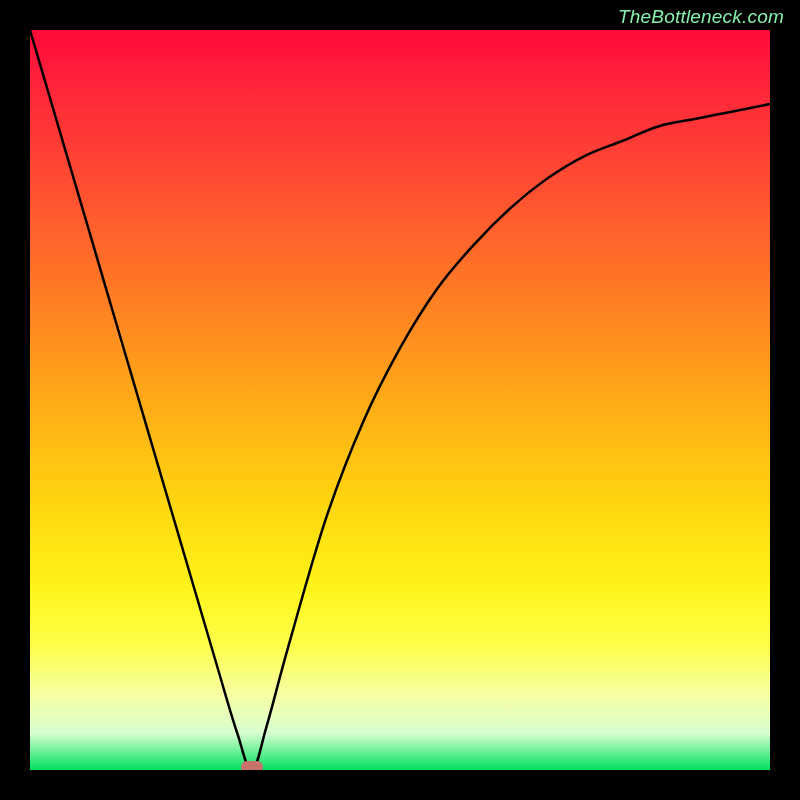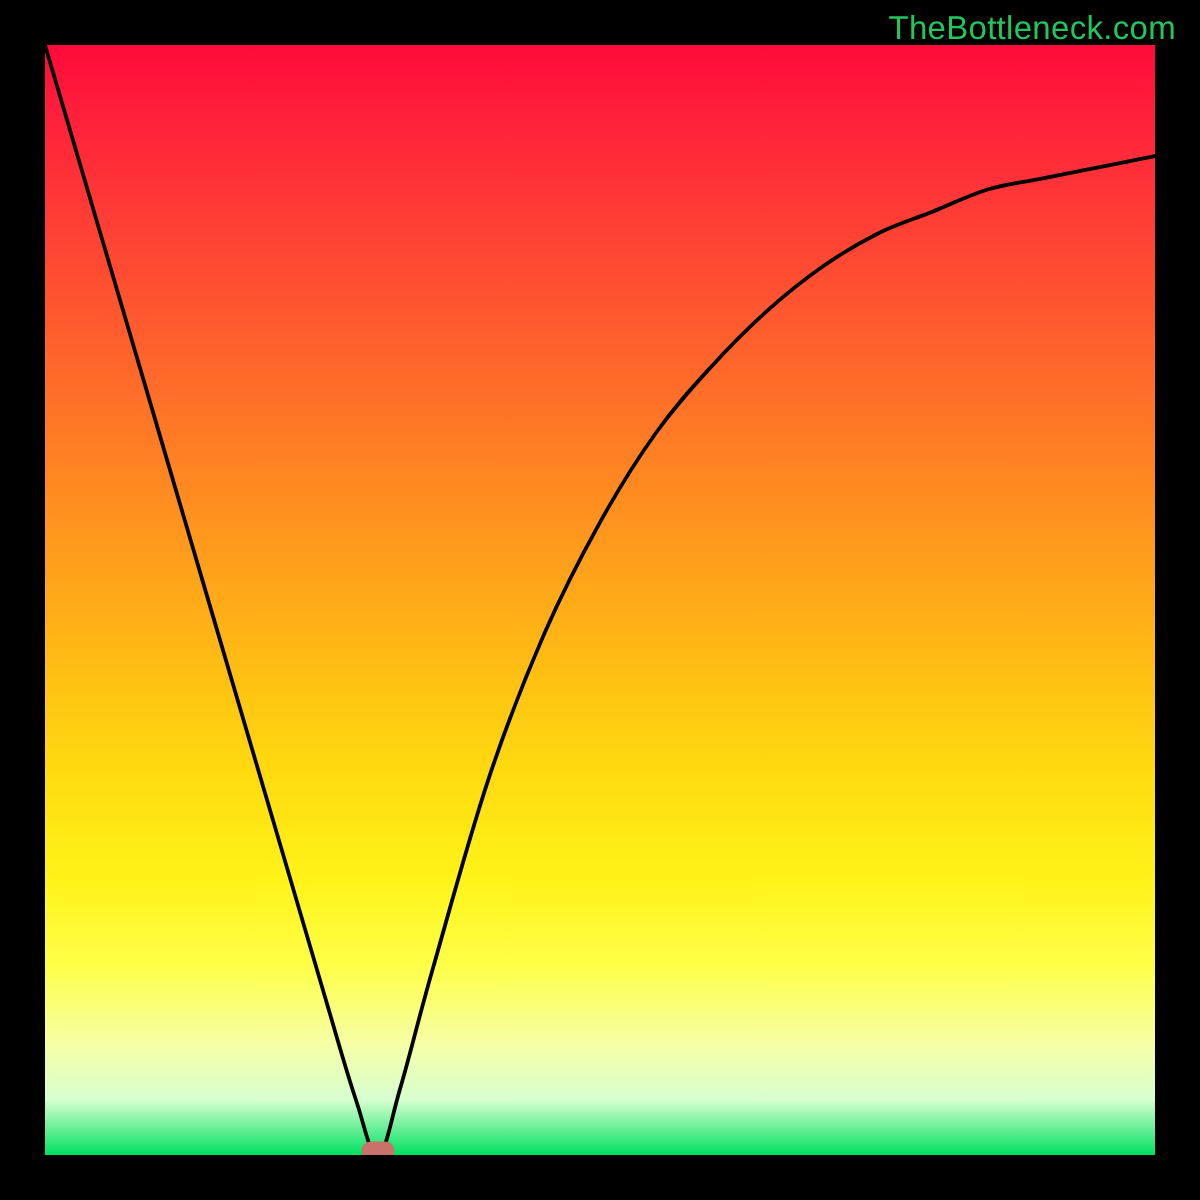--- a/index.html
+++ b/index.html
@@ -14,26 +14,27 @@
   .frame {
     position: relative;
     width: 800px;
     height: 800px;
     background: #000;
   }
   .watermark {
     position: absolute;
     top: 6px;
     right: 16px;
-    color: #22c55e;
-    font-size: 22px;
+    color: #86efac;
+    font-size: 19px;
     font-weight: 500;
     letter-spacing: 0.2px;
     z-index: 5;
     user-select: none;
+    font-style: italic;
   }
   .plot-area {
     position: absolute;
     left: 30px;
     top: 30px;
     width: 740px;
     height: 740px;
     overflow: hidden;
   }
   .gradient {

